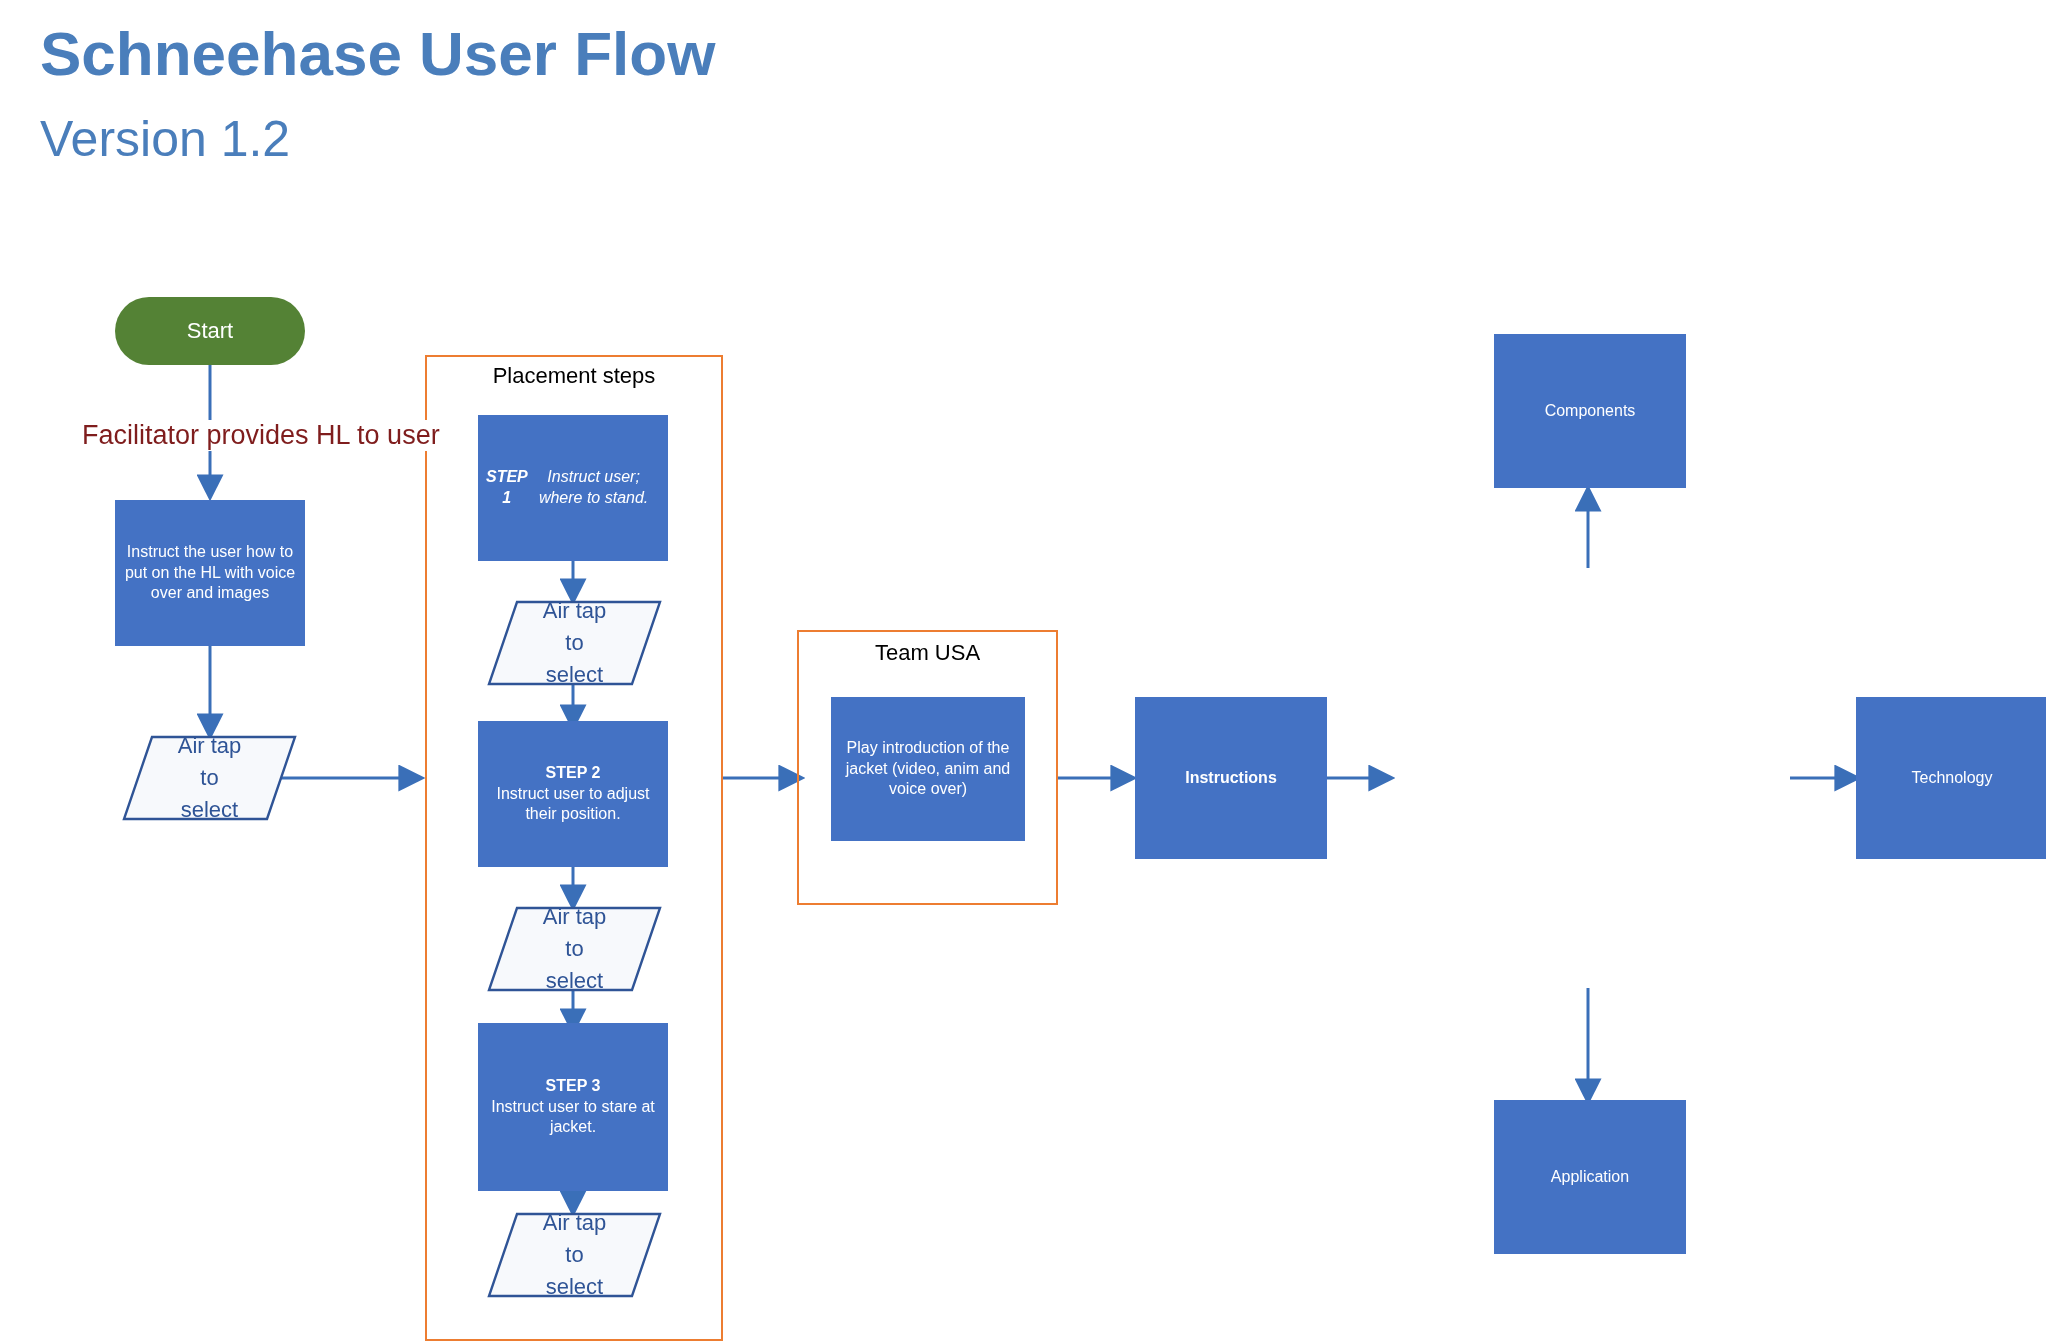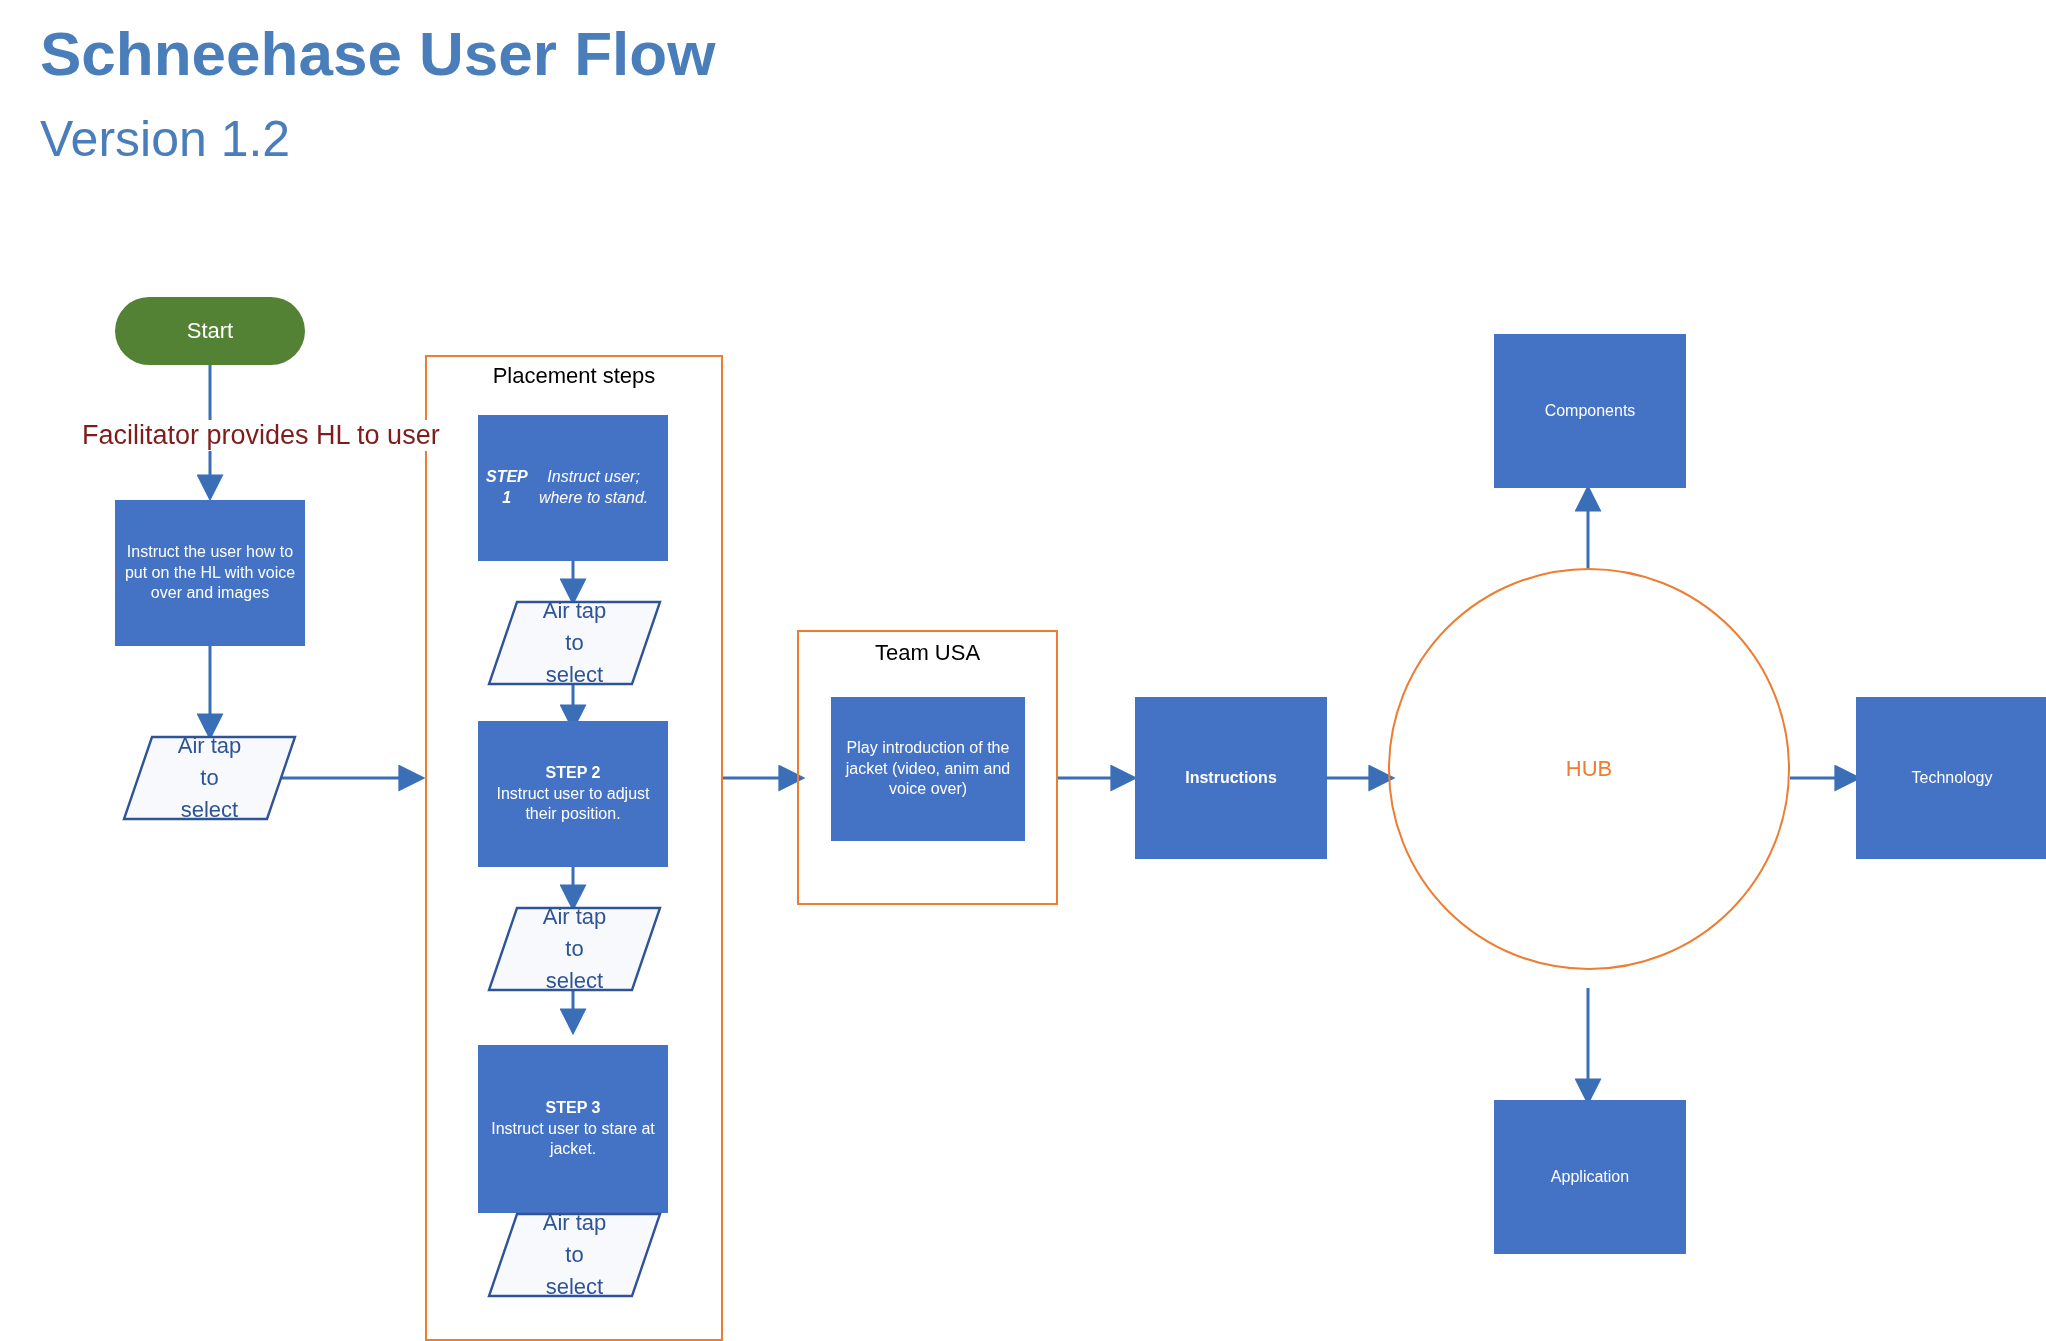--- a/index.html
+++ b/index.html
@@ -219,21 +219,21 @@
     <svg class="pgram-shape" viewBox="0 0 175 86" preserveAspectRatio="none">
       <polygon points="30,2 173,2 145,84 2,84" fill="#f7f9fc" stroke="#2f5496" stroke-width="2.4"></polygon>
     </svg>
     <span class="pgram-text">
       <span>Air tap</span><br>
       <span>to</span><br>
       <span>select</span>
     </span>
   </div>
 
-  <div class="node box-blue" style="left:478px; top:1045px; width:190px; height:168px; flex-direction:column;">
+  <div class="node box-blue" style="left:478px; top:1023px; width:190px; height:168px; flex-direction:column;">
     <span class="bold-line">STEP 3</span>
     <span>Instruct user to stare at jacket.</span>
   </div>
 
   <div class="node parallelogram" style="left:487px; top:1212px; width:175px; height:86px;">
     <svg class="pgram-shape" viewBox="0 0 175 86" preserveAspectRatio="none">
       <polygon points="30,2 173,2 145,84 2,84" fill="#f7f9fc" stroke="#2f5496" stroke-width="2.4"></polygon>
     </svg>
     <span class="pgram-text">
       <span>Air tap</span><br>
@@ -243,23 +243,20 @@
   </div>
 
   <div class="node box-blue" style="left:831px; top:697px; width:194px; height:144px;">
     <span>Play introduction of the jacket (video, anim and voice over)</span>
   </div>
 
   <div class="node box-blue" style="left:1135px; top:697px; width:192px; height:162px;font-weight:bold;">
     <span>Instructions</span>
   </div>
 
-  <div class="hub-circle" style="left:1388px; top:568px; width:402px; height:402px;">
-    <span>HUB</span>
-  </div>
 
   <div class="node box-blue" style="left:1494px; top:334px; width:192px; height:154px;">
     <span>Components</span>
   </div>
 
   <div class="node box-blue" style="left:1856px; top:697px; width:192px; height:162px;">
     <span>Technology</span>
   </div>
 
   <div class="node box-blue" style="left:1494px; top:1100px; width:192px; height:154px;">

